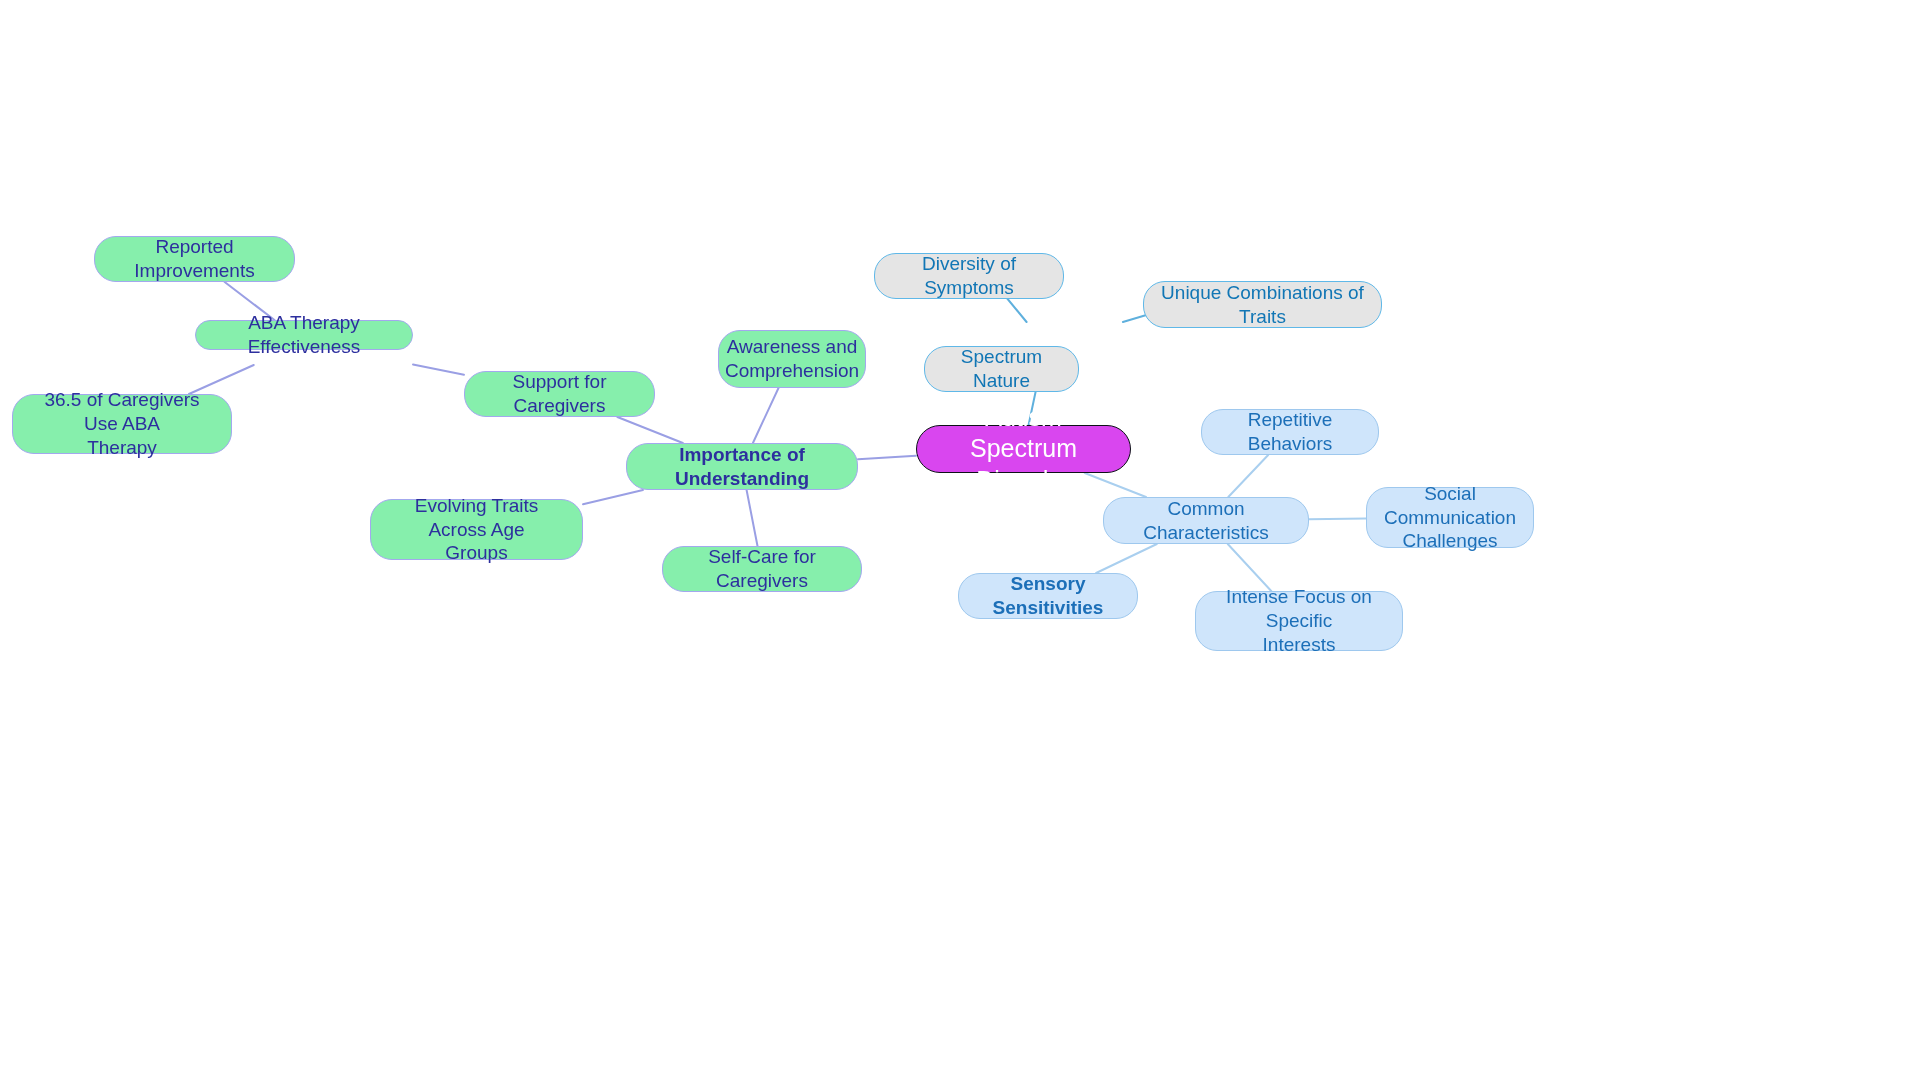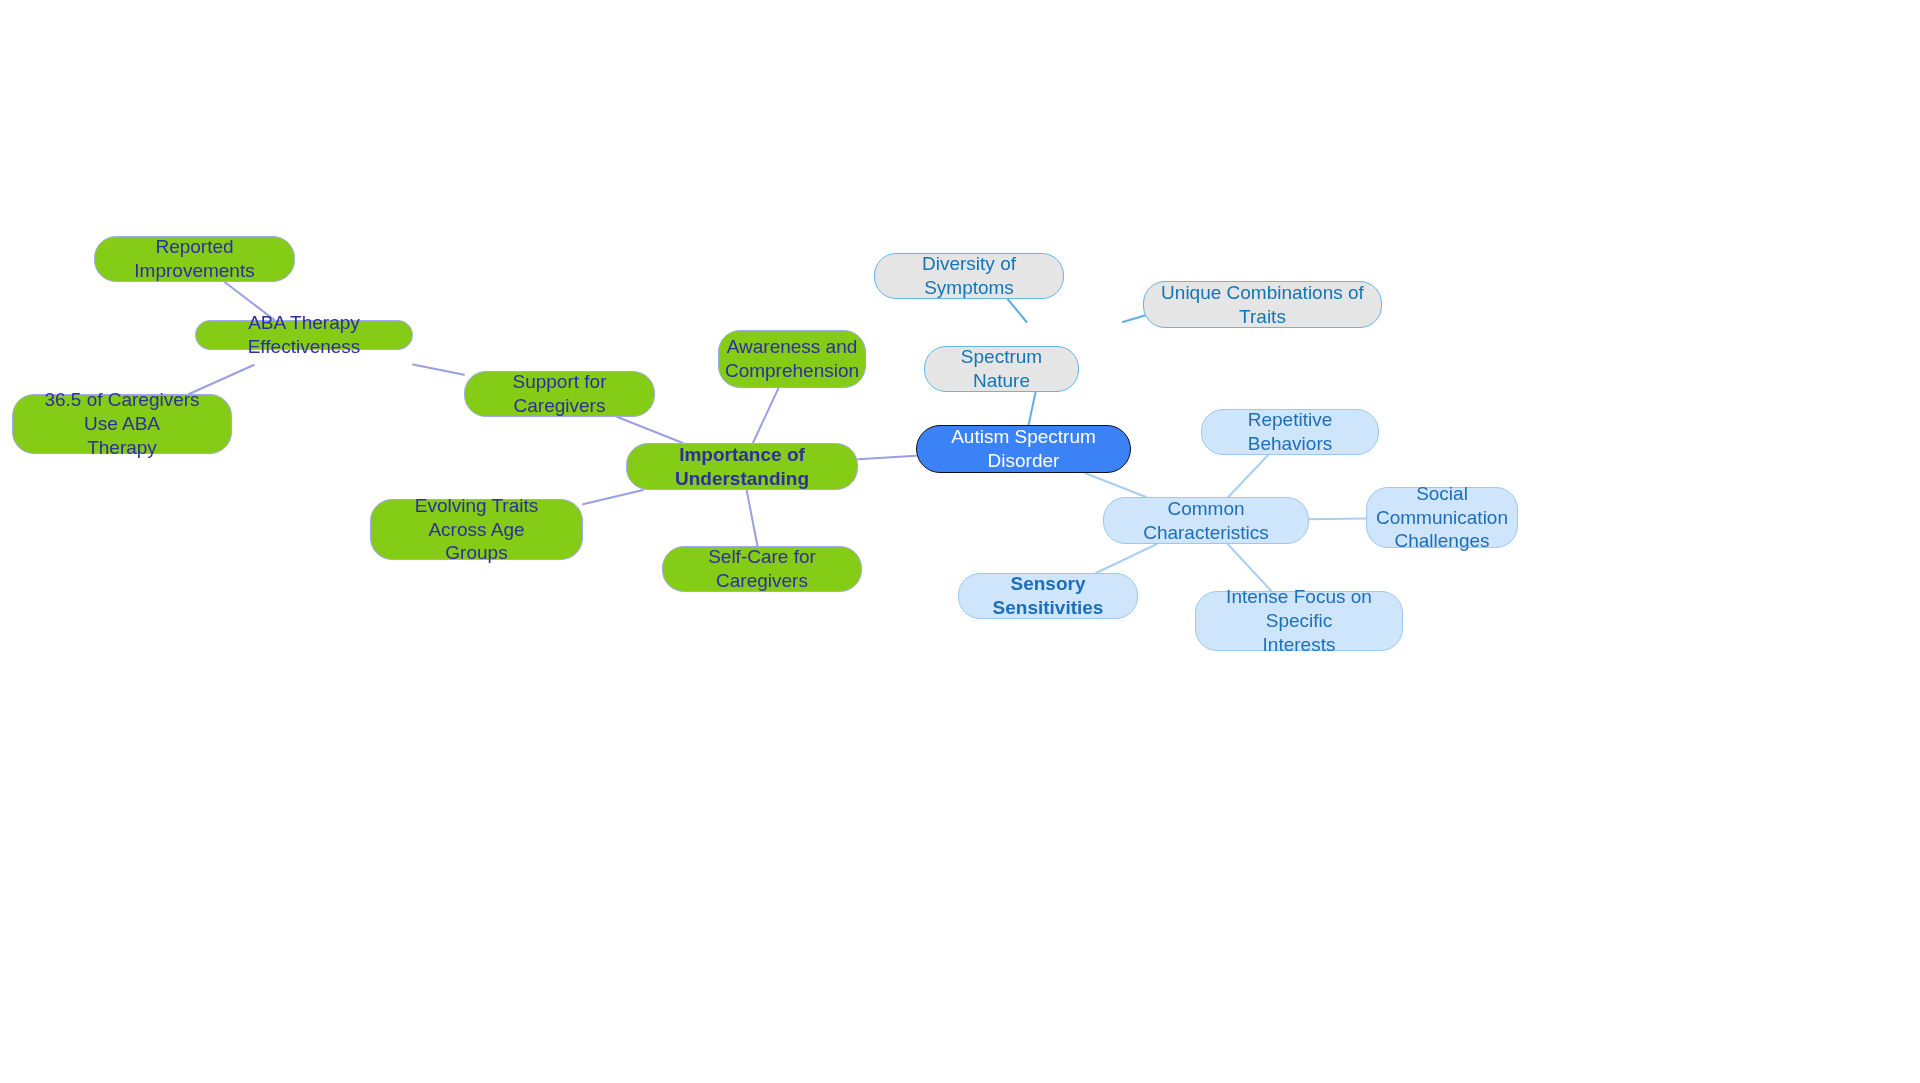--- a/index.html
+++ b/index.html
@@ -40,30 +40,30 @@
     border-radius: 22px;
     border-style: solid;
     border-width: 1px;
     line-height: 1.25;
     padding: 6px 14px;
     white-space: pre-line;
   }
 
   
   .node.root {
-    background: #3b82f6;
+    background: #d946ef;
     border-color: #0d1117;
     color: #ffffff;
-    font-size: 19px;
+    font-size: 25px;
     border-radius: 26px;
   }
 
   
   .node.purple {
-    background: #84cc16;
+    background: #86efac;
     border-color: #a3a8ee;
     color: #2d2f9e;
     font-size: 19px;
   }
 
   
   .node.blue-mid {
     background: #e5e5e5;
     border-color: #5fb8e8;
     color: #1176b5;
@@ -112,19 +112,19 @@
       <div class="node purple" style="left: 662px; top: 546px; width: 200px; height: 46px;">Self-Care for Caregivers</div>
       <div class="node purple" style="left: 195px; top: 320px; width: 218px; height: 30px;">ABA Therapy Effectiveness</div>
       <div class="node purple" style="left: 94px; top: 236px; width: 201px; height: 46px;">Reported Improvements</div>
       <div class="node purple" style="left: 12px; top: 394px; width: 220px; height: 60px;">36.5 of Caregivers Use ABA
 Therapy</div>
       <div class="node blue-mid" style="left: 924px; top: 322px; width: 155px; height: 46px;">Spectrum Nature</div>
       <div class="node blue-mid" style="left: 874px; top: 229px; width: 190px; height: 46px;">Diversity of Symptoms</div>
       <div class="node blue-mid" style="left: 1143px; top: 257px; width: 239px; height: 47px;">Unique Combinations of Traits</div>
       <div class="node blue-light" style="left: 1103px; top: 497px; width: 206px; height: 47px;">Common Characteristics</div>
       <div class="node blue-light" style="left: 1201px; top: 409px; width: 178px; height: 46px;">Repetitive Behaviors</div>
-      <div class="node blue-light" style="left: 1366px; top: 487px; width: 152px; height: 61px;">Social Communication
+      <div class="node blue-light" style="left: 1366px; top: 487px; width: 168px; height: 61px;">Social Communication
 Challenges</div>
       <div class="node blue-light" style="left: 958px; top: 573px; width: 180px; height: 46px; font-weight: bold;">Sensory Sensitivities</div>
       <div class="node blue-light" style="left: 1195px; top: 591px; width: 208px; height: 60px;">Intense Focus on Specific
 Interests</div>
     </div>
 </div>
 
 </body></html>

